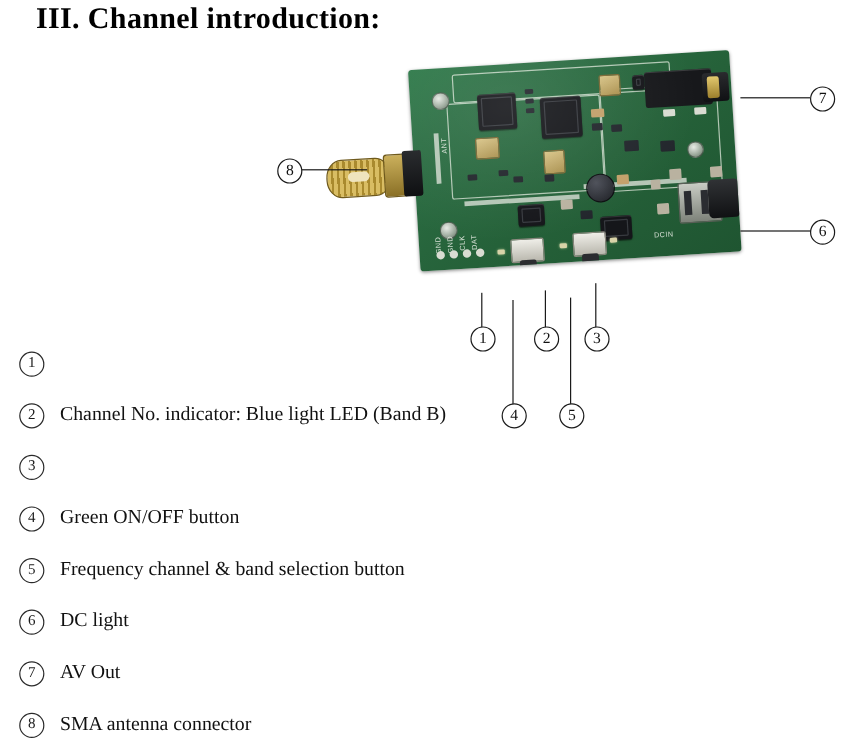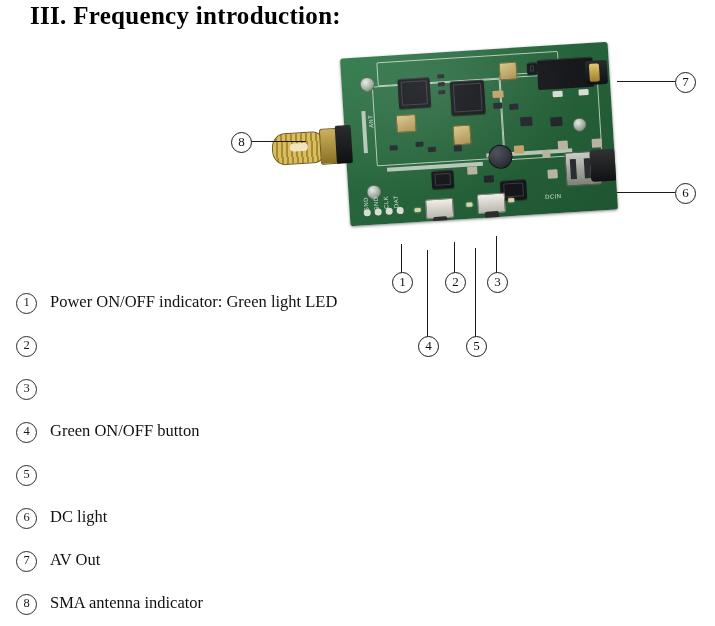--- a/index.html
+++ b/index.html
@@ -129,21 +129,21 @@
     text-align:center;line-height:17px;font-size:12.5px;color:#1a1a1a;
   }
   .row .txt{
     position:absolute;left:50px;top:0px;
     font-size:16.5px;color:#111;white-space:nowrap;
   }
 </style>
 </head>
 <body>
 
-<div id="page-title">III. Frequency introduction:</div>
+<div id="page-title">III. Channel introduction:</div>
 
 <div id="photo">
 
   <div class="pcb">
 
     <div class="plane" style="left:36px;top:6px;width:180px;height:22px;"></div>
     <div class="plane" style="left:30px;top:30px;width:126px;height:78px;"></div>
     <div class="plane" style="left:158px;top:26px;width:96px;height:84px;"></div>
     <div class="trace" style="left:40px;top:112px;width:96px;height:4px;"></div>
     <div class="trace" style="left:140px;top:104px;width:86px;height:4px;"></div>
@@ -252,40 +252,41 @@
   <div class="callout" style="left:213px;top:298px;">4</div>
   <div class="callout" style="left:261px;top:298px;">5</div>
   <div class="callout" style="left:470px;top:145px;">6</div>
   <div class="callout" style="left:470px;top:34px;">7</div>
   <div class="callout" style="left:26px;top:94px;">8</div>
 </div>
 
 <div id="legend">
   <div class="row">
     <div class="num">1</div>
-    <div class="txt">Power ON/OFF indicator: Green light LED</div>
   </div>
   <div class="row">
     <div class="num">2</div>
+    <div class="txt">Channel No. indicator: Blue light LED (Band B)</div>
   </div>
   <div class="row">
     <div class="num">3</div>
   </div>
   <div class="row">
     <div class="num">4</div>
     <div class="txt">Green ON/OFF button</div>
   </div>
   <div class="row">
     <div class="num">5</div>
+    <div class="txt">Frequency channel &amp; band selection button</div>
   </div>
   <div class="row">
     <div class="num">6</div>
     <div class="txt">DC light</div>
   </div>
   <div class="row">
     <div class="num">7</div>
     <div class="txt">AV Out</div>
   </div>
   <div class="row">
     <div class="num">8</div>
-    <div class="txt">SMA antenna indicator</div>
+    <div class="txt">SMA antenna connector</div>
   </div>
 </div>
 
 </body></html>

